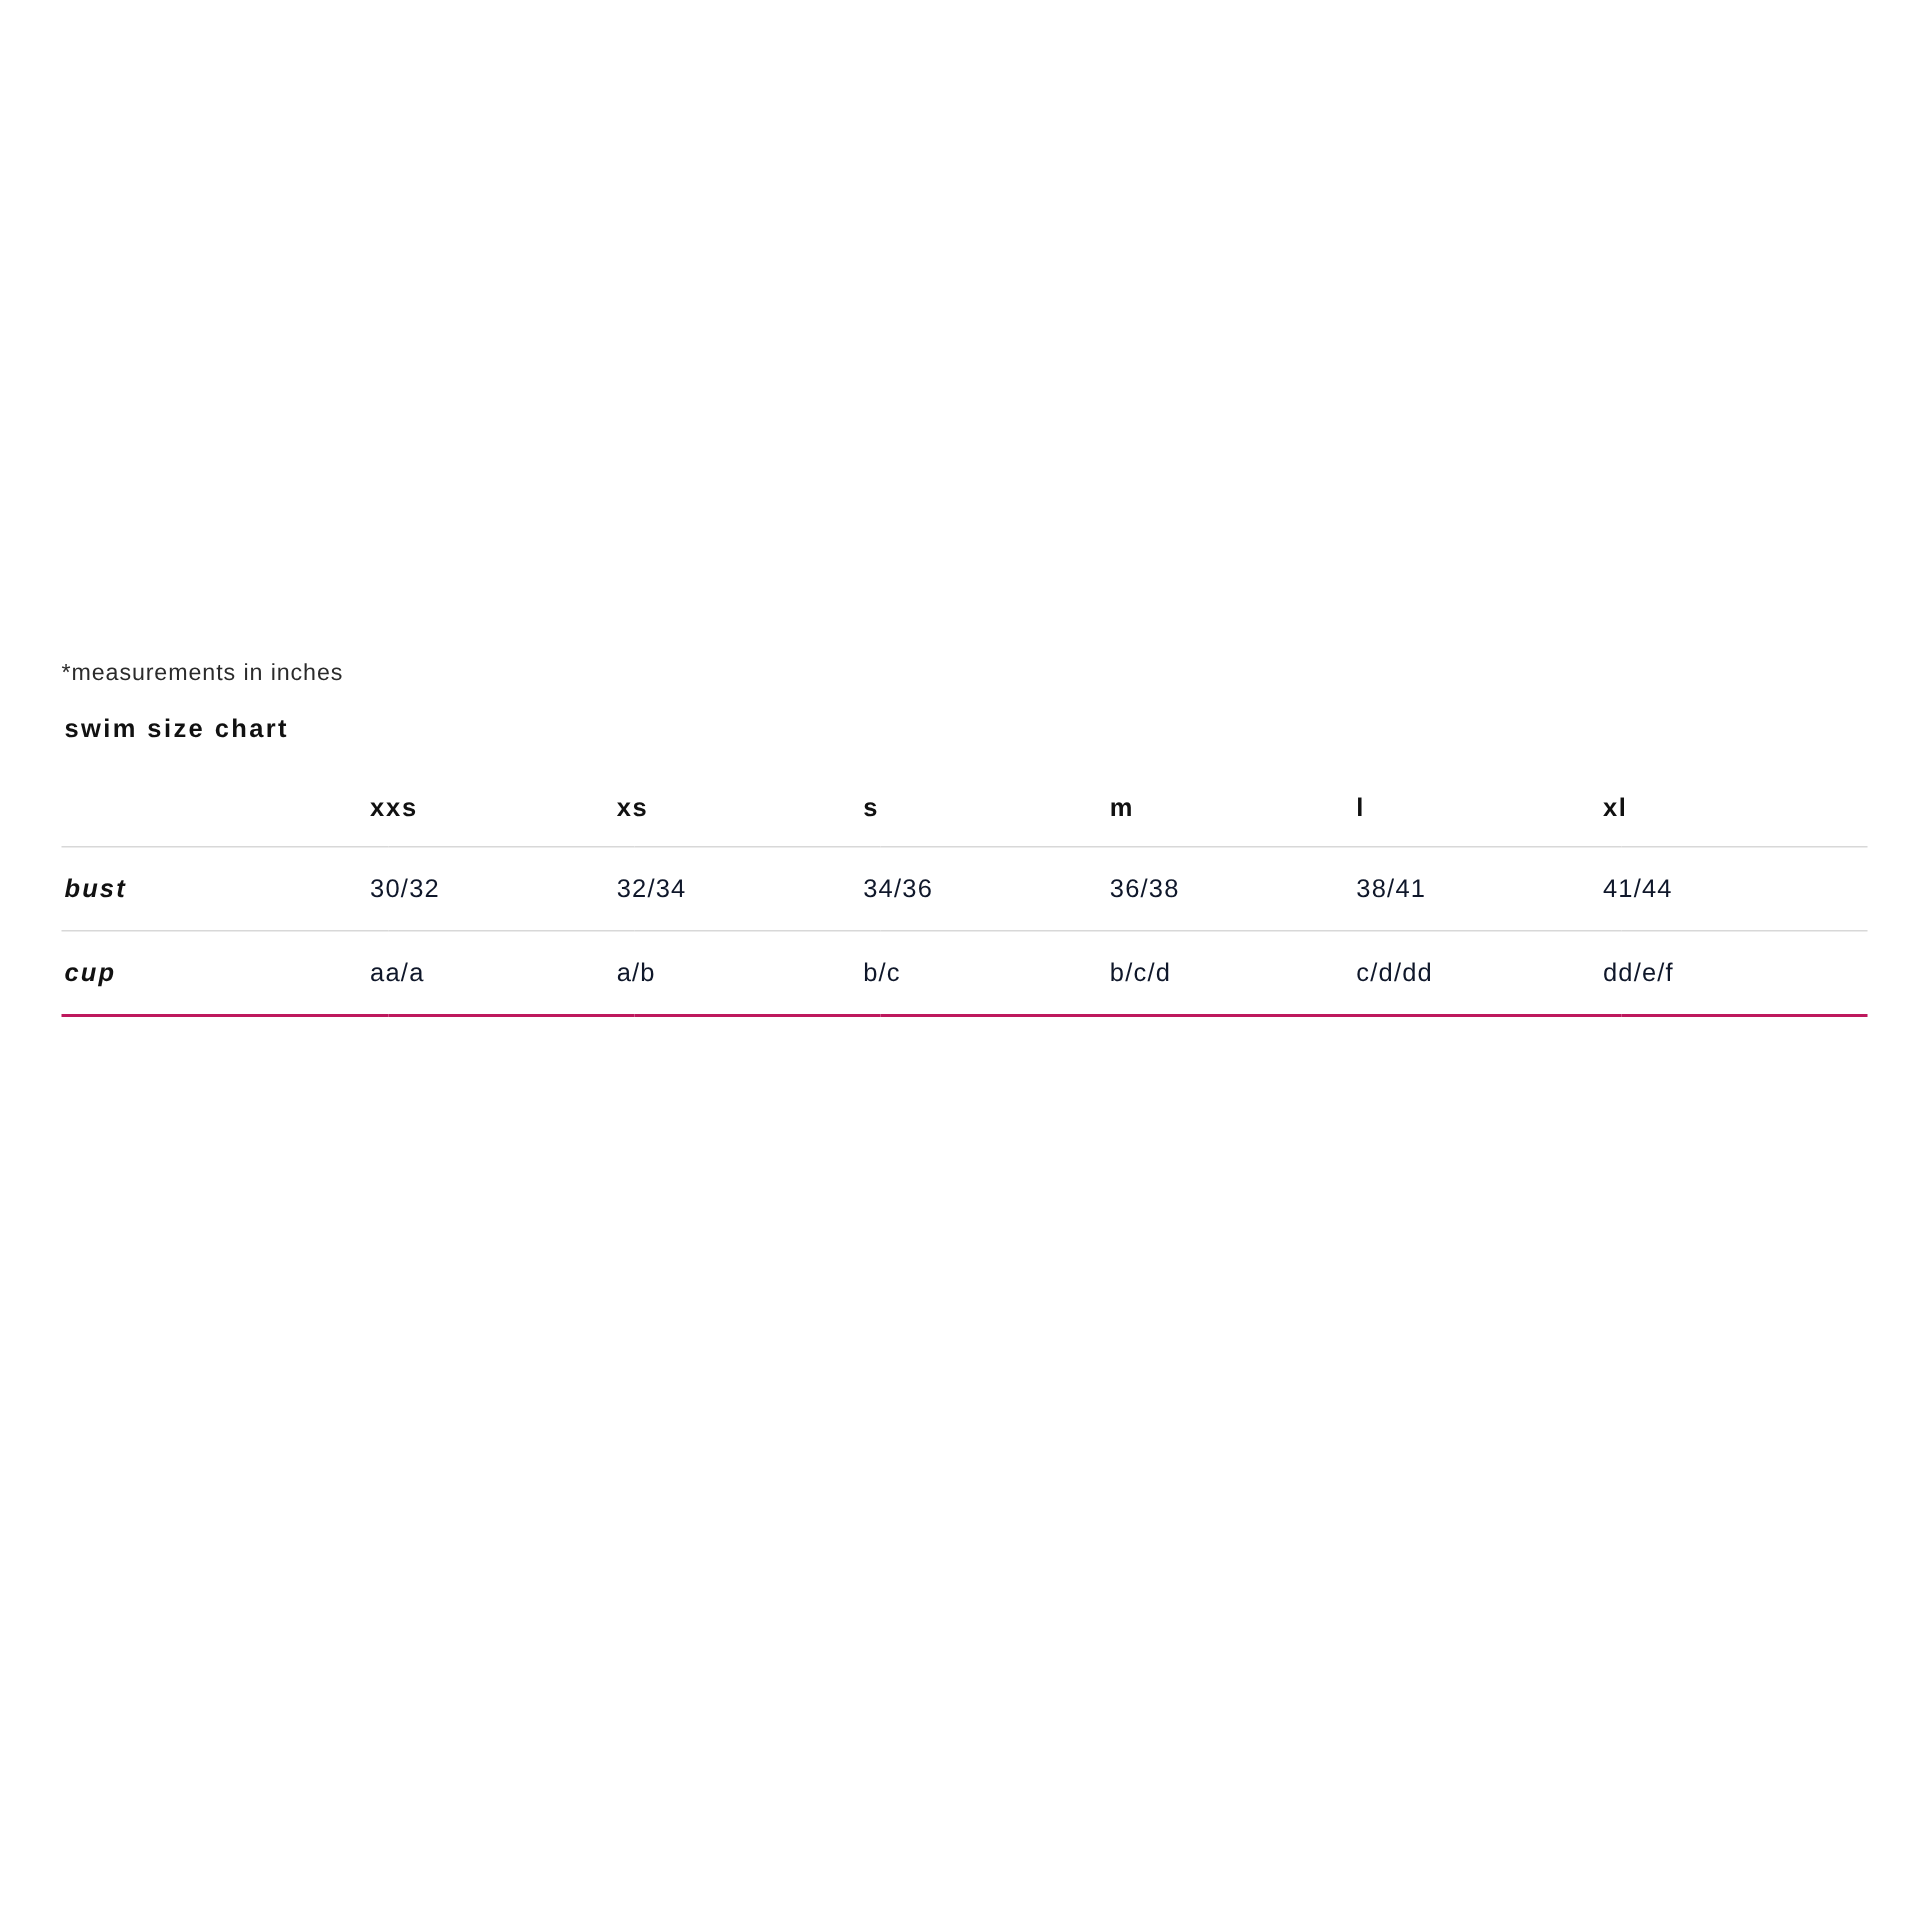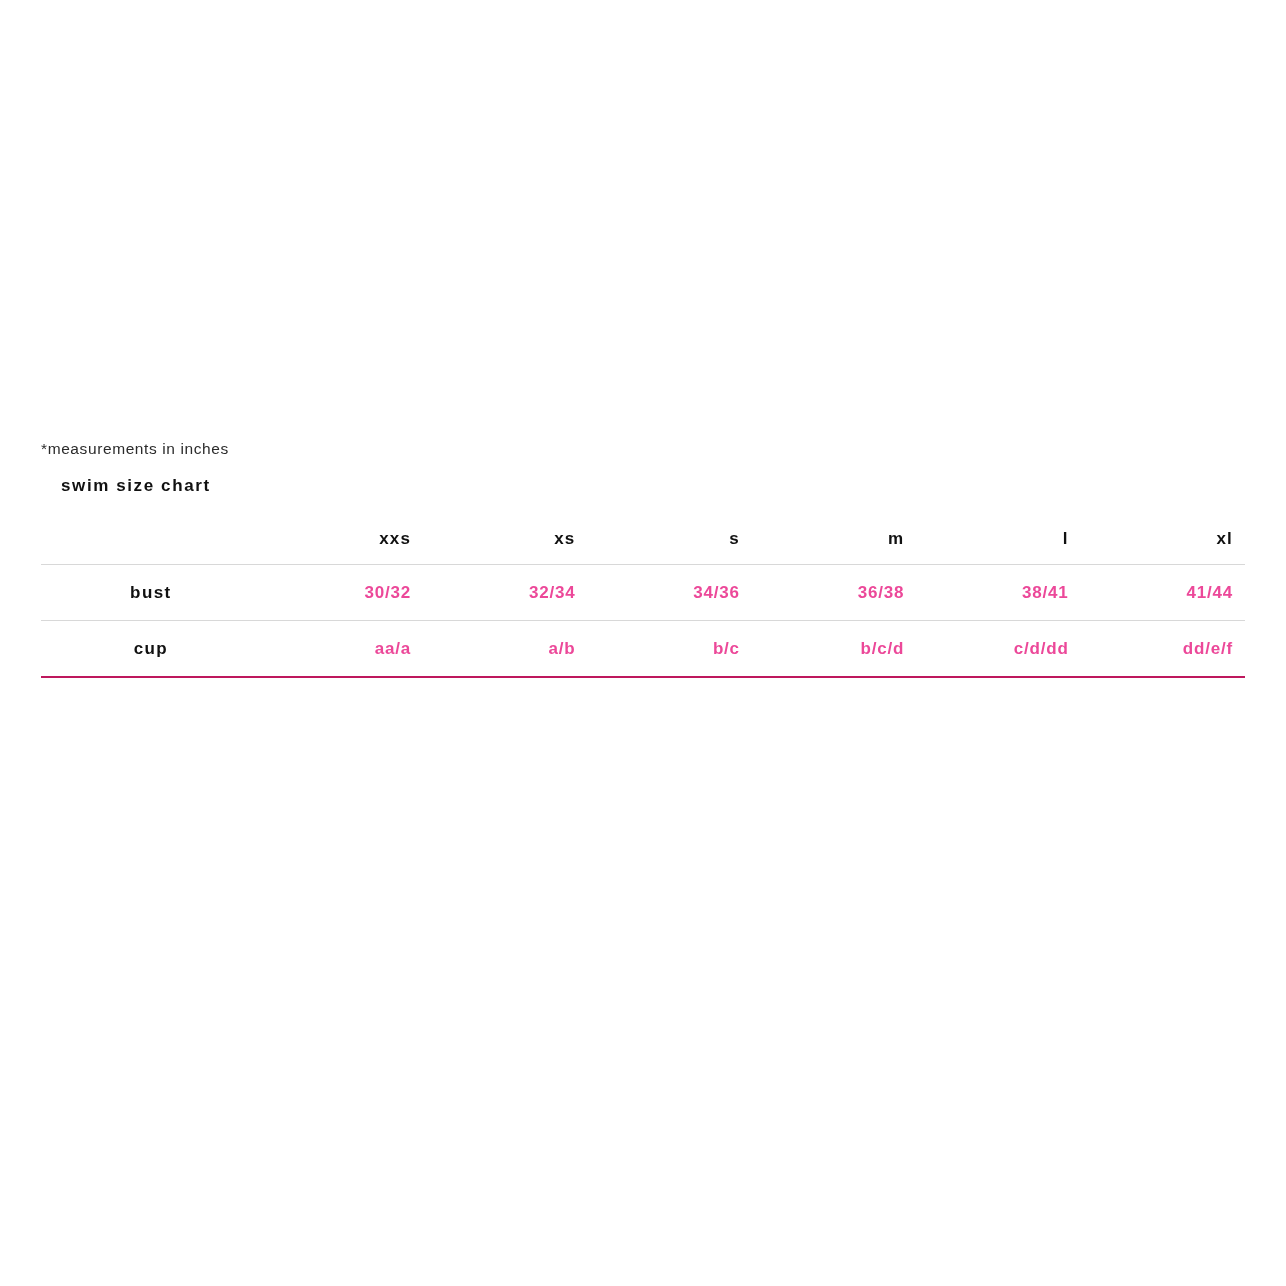--- a/index.html
+++ b/index.html
@@ -30,36 +30,36 @@
     font-weight: 400;
     margin-bottom: 18px;
     padding-right: 2px;
   }
 
   .chart-title {
     font-size: 17px;
     font-weight: 700;
     letter-spacing: 1.6px;
     color: #111111;
-    margin: 0 0 18px 20px;
+    margin: 0 0 18px 2px;
   }
 
   table.size-chart {
     border-collapse: collapse;
     width: 1204px;
     table-layout: fixed;
   }
 
   table.size-chart col.label-col { width: 200px; }
   table.size-chart col.data-col  { width: 151px; }
 
   table.size-chart td,
   table.size-chart th {
     padding: 0;
-    text-align: right;
+    text-align: left;
     vertical-align: middle;
   }
 
   .row-sizes td,
   .row-numeric td {
     height: 54px;
     font-weight: 700;
     font-size: 17px;
     letter-spacing: 1.2px;
     text-align: center;
@@ -72,37 +72,38 @@
 
   .row-numeric {
     border-top: 1px solid #d8d8d8;
   }
 
   .data-row td {
     height: 55px;
     font-size: 17px;
     letter-spacing: 0.8px;
     text-align: center;
-    color: #ec4899;
-    font-weight: 700;
+    color: #0f172a;
+    font-weight: 400;
   }
 
   .data-row {
     border-top: 1px solid #d8d8d8;
   }
   .data-row.last {
     border-bottom: 2px solid #be185d;
   }
 
   .data-row td.rowlabel {
-    text-align: center;
+    text-align: left;
     font-weight: 700;
     letter-spacing: 1.4px;
     color: #111111;
     padding-left: 2px;
+    font-style: italic;
   }
 
   
   .cell-inner {
     display: block;
     transform: translateX(-12px);
   }
   .rowlabel .cell-inner { transform: none; }
 </style>
 </head>

